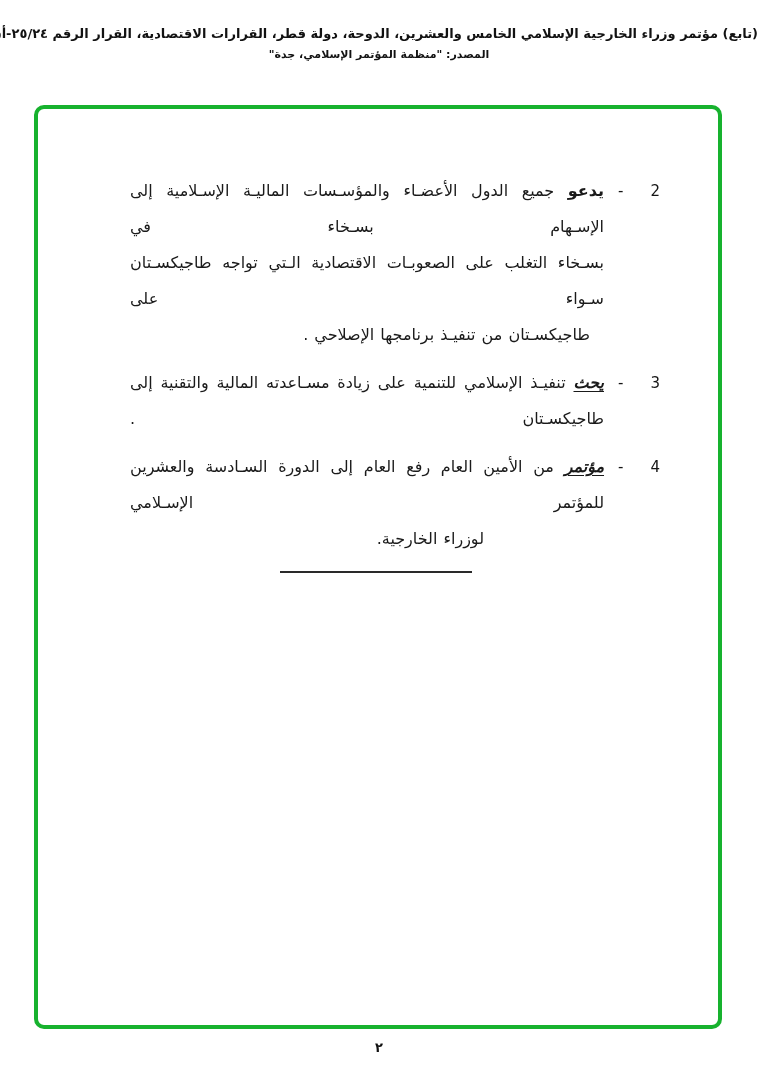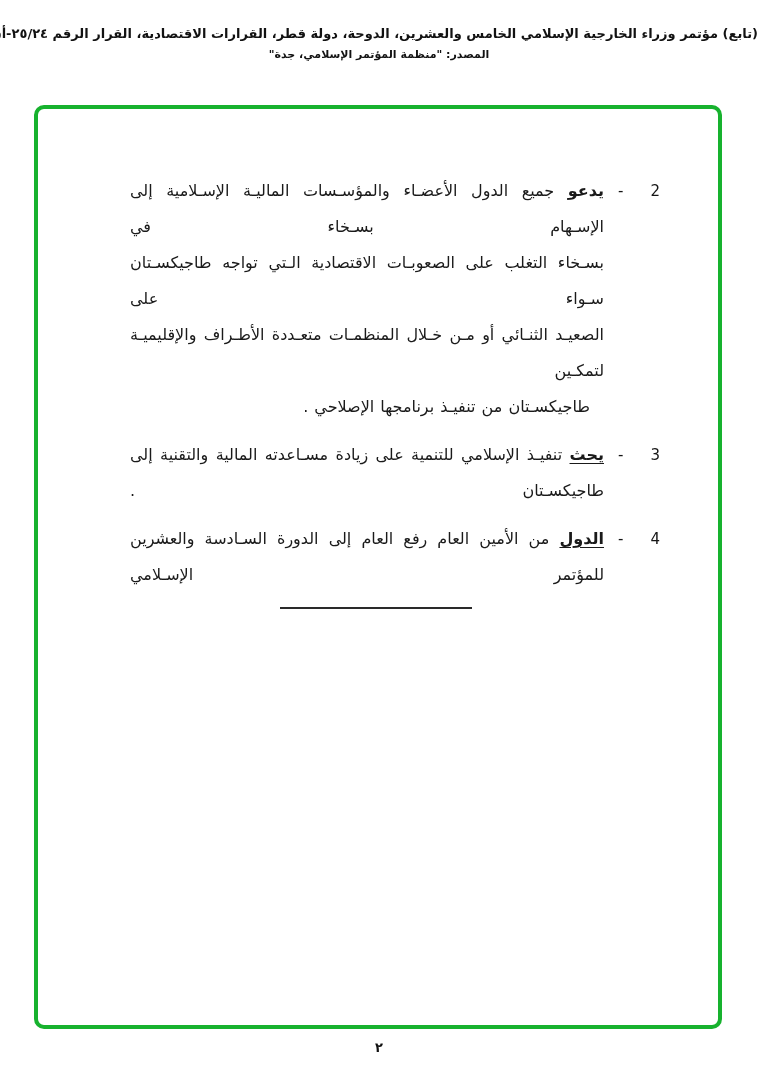--- a/index.html
+++ b/index.html
@@ -75,21 +75,21 @@
     word-spacing: 1px;
     margin-left: 16px;
   }
   .line.end {
     text-align: right;
     text-align-last: right;
   }
   .line.indent-sm { padding-right: 14px; }
   .line.indent-lg { padding-right: 120px; }
   .kw { font-weight: bold; }
-  .kw.u { text-decoration: underline; text-underline-offset: 3px; }
+  .kw.u { text-decoration: underline; text-underline-offset: 3px; font-style: italic; }
 
   
   .divider {
     width: 192px;
     height: 2px;
     background: #2a2a2a;
     margin: 14px 188px 0 auto;
   }
 
   
@@ -121,21 +121,20 @@
         <span class="clause-marker">
           <span>2</span>
           <span>-</span>
         </span>
         <div class="clause-body">
           <div class="line">
             <span class="kw">يدعو</span>
             <span>جميع الدول الأعضـاء والمؤسـسات الماليـة الإسـلامية إلى الإسـهام بسـخاء في</span>
           </div>
           <div class="line">بسـخاء التغلب على الصعوبـات الاقتصادية الـتي تواجه طاجيكسـتان سـواء على</div>
-          <div class="line">الصعيـد الثنـائي أو مـن خـلال المنظمـات متعـددة الأطـراف والإقليميـة لتمكـين</div>
           <div class="line end indent-sm">طاجيكسـتان من تنفيـذ برنامجها الإصلاحي .</div>
         </div>
       </div>
 
       <div class="clause">
         <span class="clause-marker">
           <span>3</span>
           <span>-</span>
         </span>
         <div class="clause-body">
@@ -146,23 +145,24 @@
         </div>
       </div>
 
       <div class="clause">
         <span class="clause-marker">
           <span>4</span>
           <span>-</span>
         </span>
         <div class="clause-body">
           <div class="line">
-            <span class="kw u">الدول</span>
+            <span class="kw u">مؤتمر</span>
             <span>من الأمين العام رفع العام إلى الدورة السـادسة والعشرين للمؤتمر الإسـلامي</span>
           </div>
+          <div class="line end indent-lg">لوزراء الخارجية.</div>
         </div>
       </div>
 
       <div class="divider"></div>
 
     </div>
   </div>
 
   <div class="page-number">٢</div>
 

